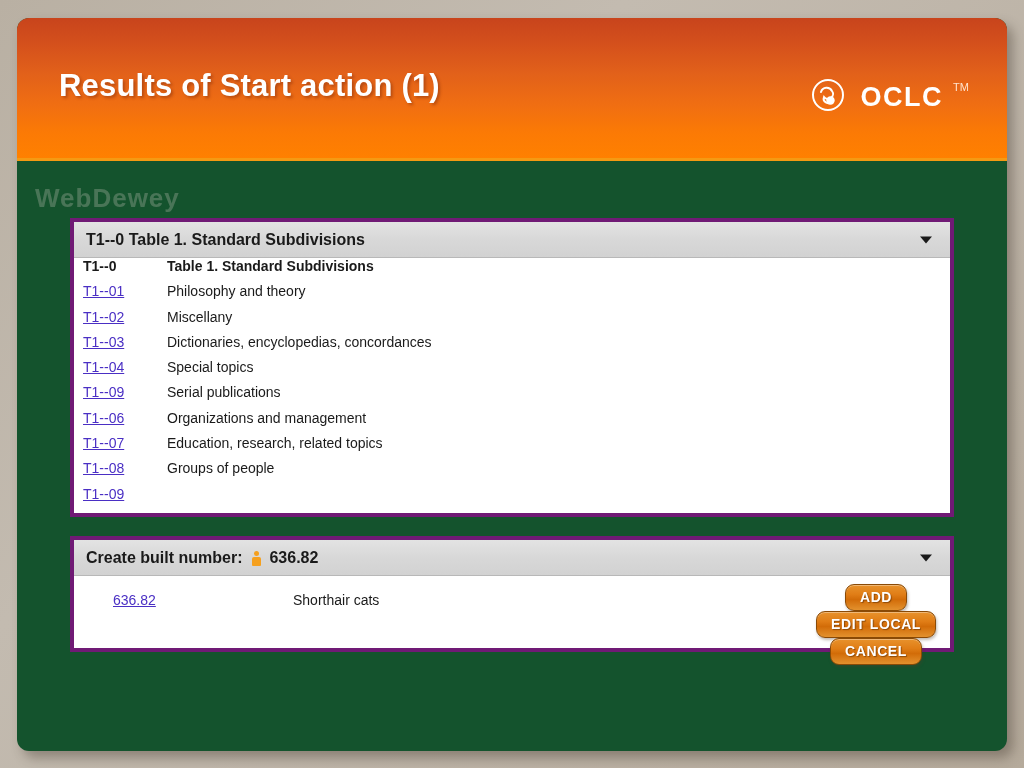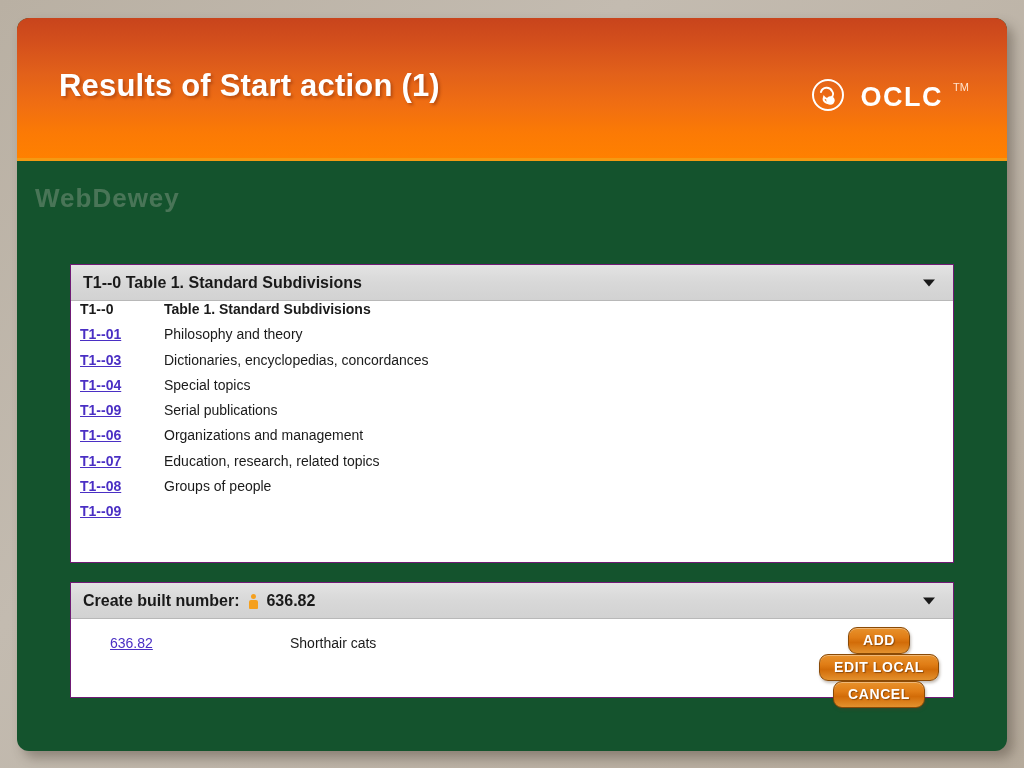--- a/index.html
+++ b/index.html
@@ -90,23 +90,22 @@
     color: #ffe3cc;
     align-self: flex-start;
     margin-top: 3px;
     margin-left: -6px;
   }
 
   
   .panel {
     position: absolute;
     background: #ffffff;
-    border: 1px solid #701a75;
+    border: 4px solid #701a75;
     box-sizing: border-box;
-    margin-top: 46px;
   }
   #panel-subdivisions {
     left: 53px;
     top: 200px;
     width: 884px;
     height: 299px;
   }
   #panel-built-number {
     left: 53px;
     top: 518px;
@@ -149,21 +148,20 @@
     display: flex;
     align-items: baseline;
     height: 25.3px;
     padding-left: 9px;
   }
   .sub-code {
     width: 84px;
     flex: 0 0 84px;
     font-size: 14px;
     color: #1a1a1a;
-    font-weight: bold;
   }
   .sub-code.is-link {
     color: #4a2fc4;
     text-decoration: underline;
     cursor: pointer;
   }
   .sub-code.is-head {
     font-weight: bold;
   }
   .sub-label {
@@ -309,20 +307,24 @@
       <span class="panel-chevron"></span>
     </div>
     <div id="subdivision-list">
         <div class="sub-row">
           <span class="sub-code is-head">T1--0</span>
           <span class="sub-label is-head">Table 1. Standard Subdivisions</span>
         </div>
         <div class="sub-row">
           <span class="sub-code is-link">T1--01</span>
           <span class="sub-label">Philosophy and theory</span>
+        </div>
+        <div class="sub-row">
+          <span class="sub-code is-link">T1--02</span>
+          <span class="sub-label">Miscellany</span>
         </div>
         <div class="sub-row">
           <span class="sub-code is-link">T1--03</span>
           <span class="sub-label">Dictionaries, encyclopedias, concordances</span>
         </div>
         <div class="sub-row">
           <span class="sub-code is-link">T1--04</span>
           <span class="sub-label">Special topics</span>
         </div>
         <div class="sub-row">

